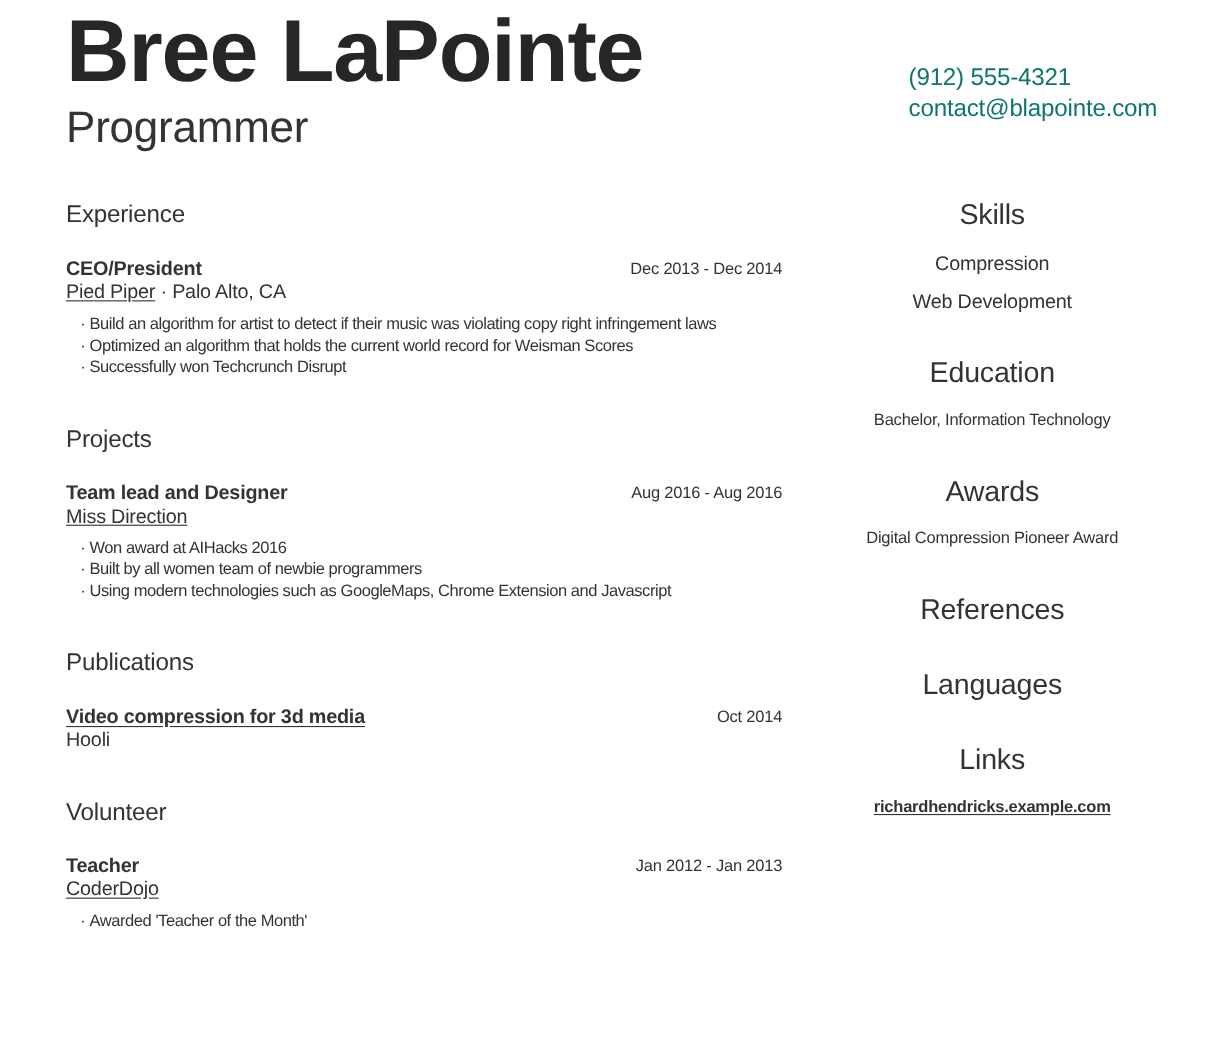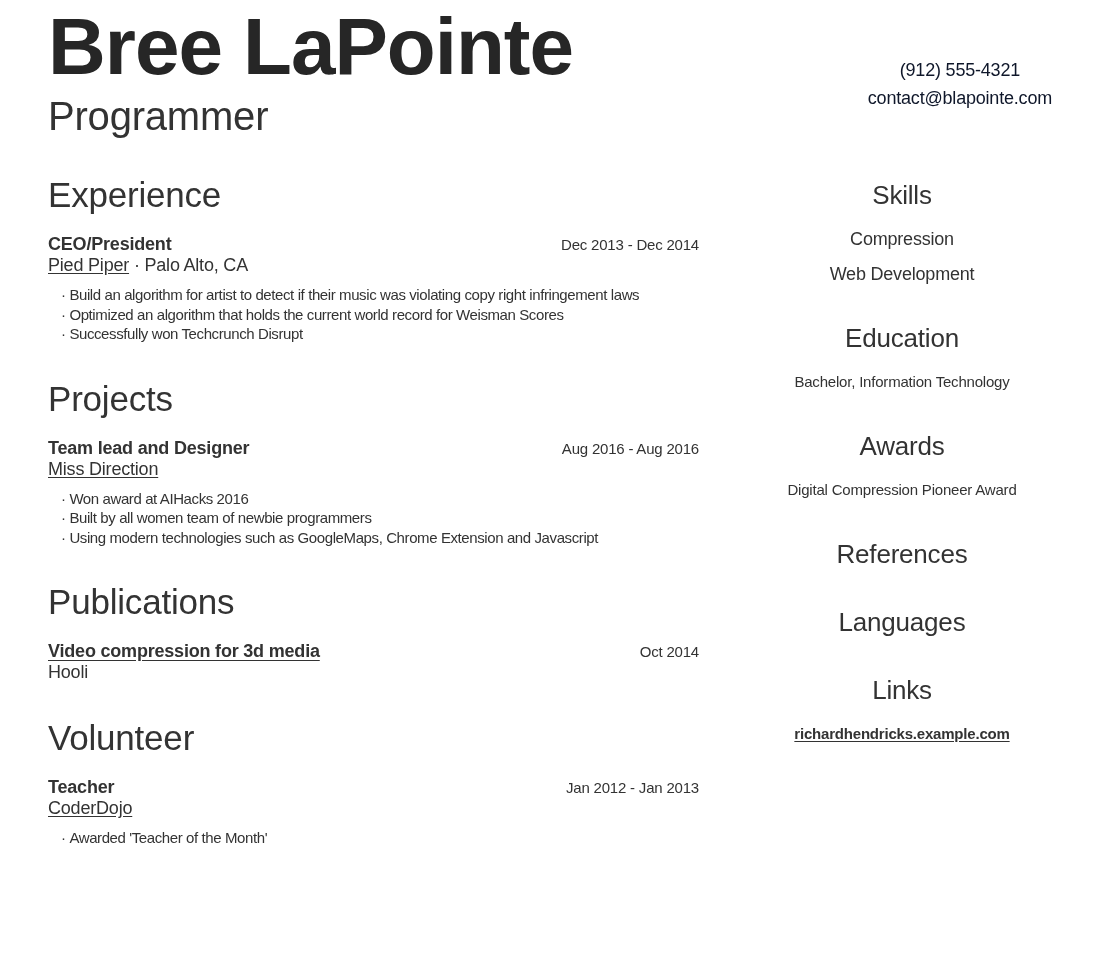--- a/index.html
+++ b/index.html
@@ -4,56 +4,56 @@
 <style>
   * { box-sizing: border-box; margin: 0; padding: 0; }
   html, body { width: 1104px; height: 963px; }
   body {
     background: #ffffff;
     color: #333333;
     font-family: "Liberation Sans", sans-serif;
     letter-spacing: -0.2px;
     overflow: hidden;
   }
-  .page { position: relative; width: 1104px; height: 700px; padding: 8px 52px 0 48px; }
+  .page { position: relative; width: 1104px; height: 700px; padding: 8px 52px 0 60px; }
 
   
   .name {
     font-size: 80px;
     font-weight: bold;
     line-height: 78px;
     color: #262626;
     letter-spacing: -1px;
   }
   .role {
     font-size: 40px;
     line-height: 44px;
     margin-top: 8px;
     color: #333333;
     font-weight: 400;
   }
   .contact {
     position: absolute;
     top: 56px;
     right: 52px;
-    text-align: center;
-    font-size: 18px;
+    text-align: left;
+    font-size: 22px;
     line-height: 28px;
-    color: #0f172a;
+    color: #0f766e;
   }
 
   
   .main { display: flex; justify-content: space-between; margin-top: 42px; }
   .col-left  { width: 651px; }
   .col-right { width: 300px; text-align: center; }
 
   
   .section { margin-bottom: 40px; }
   .section h2 {
-    font-size: 35px;
+    font-size: 22px;
     font-weight: 400;
     line-height: 30px;
     margin-bottom: 24px;
     color: #333333;
   }
   .entry-head {
     display: flex;
     justify-content: space-between;
     align-items: flex-end;
   }

